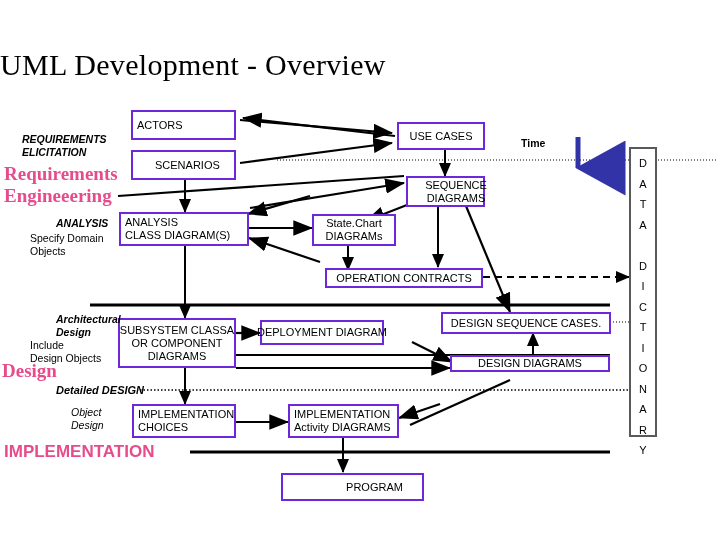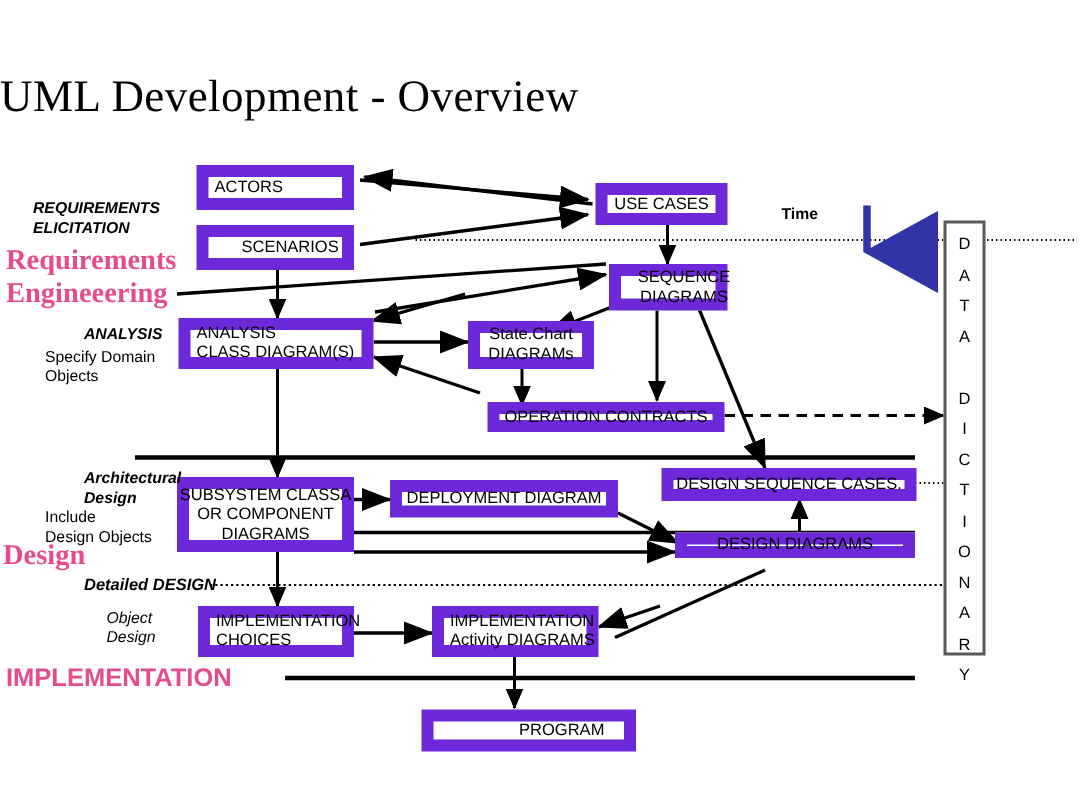--- a/index.html
+++ b/index.html
@@ -21,21 +21,21 @@
     top: 48px;
     width: 720px;
     font-family: "Liberation Serif", serif;
     font-size: 30px;
     color: #000000;
     letter-spacing: 0.3px;
   }
   .box {
     position: absolute;
     box-sizing: border-box;
-    border: 8px solid #6d28d9;
+    border: 2px solid #6d28d9;
     background: #ffffff;
     color: #000000;
     font-size: 11px;
     line-height: 13px;
     text-align: center;
     display: flex;
     flex-direction: column;
     align-items: center;
     justify-content: center;
     white-space: nowrap;
@@ -250,21 +250,21 @@
   <div class="box" style="left:325px; top:268px; width:158px; height:20px;">
     <span class="ln">OPERATION CONTRACTS</span>
   </div>
 
   <div class="box" style="left:118px; top:318px; width:118px; height:50px;">
     <span class="ln">SUBSYSTEM CLASSA</span>
     <span class="ln">OR COMPONENT</span>
     <span class="ln">DIAGRAMS</span>
   </div>
 
-  <div class="box" style="left:260px; top:320px; width:152px; height:25px;">
+  <div class="box" style="left:260px; top:320px; width:124px; height:25px;">
     <span class="ln">DEPLOYMENT DIAGRAM</span>
   </div>
 
   <div class="box" style="left:441px; top:312px; width:170px; height:22px;">
     <span class="ln">DESIGN SEQUENCE  CASES.</span>
   </div>
 
   <div class="box" style="left:450px; top:355px; width:160px; height:17px;">
     <span class="ln">DESIGN  DIAGRAMS</span>
   </div>

